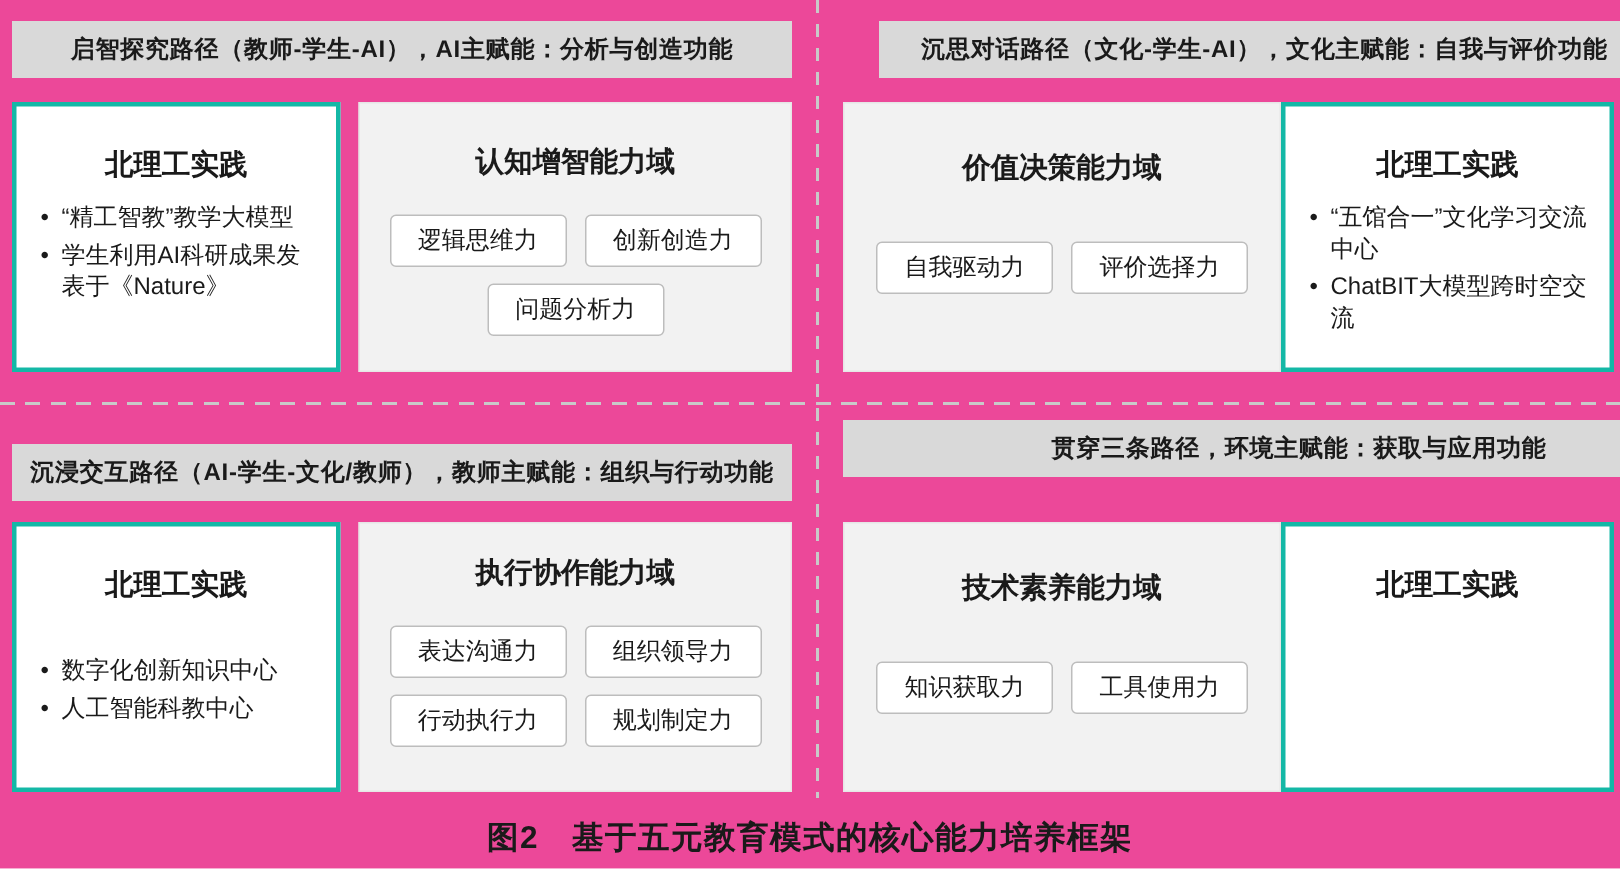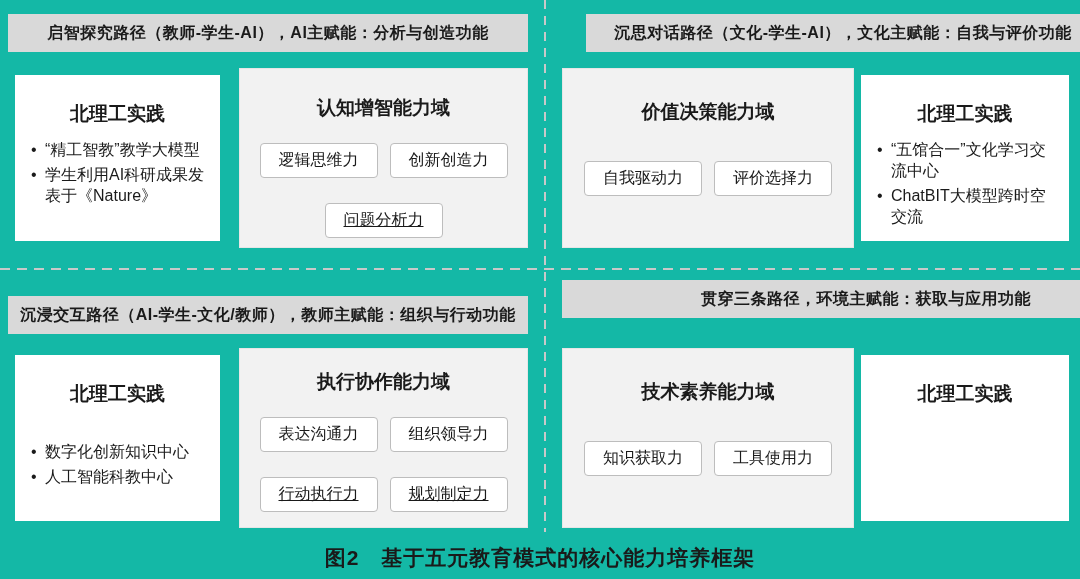--- a/index.html
+++ b/index.html
@@ -1,50 +1,50 @@
 <!DOCTYPE html>
 <html><head>
 <meta charset="utf-8">
 <style>
   html,body{margin:0;padding:0;background:#ffffff;}
   .canvas{
-    position:relative;width:1080px;height:579px;background:#14b8a6;
+    position:relative;width:1080px;height:579px;background:#ec4899;
     font-family:"Liberation Sans","DejaVu Sans",sans-serif;color:#1a1a1a;
     overflow:hidden;
   }
   
   .v-dash{position:absolute;left:544px;top:0;width:2px;height:532px;
     background:repeating-linear-gradient(to bottom,#c9c9c9 0 9px,transparent 9px 16px);}
   .h-dash{position:absolute;left:0;top:268px;width:1080px;height:2px;
     background:repeating-linear-gradient(to right,#c9c9c9 0 10px,transparent 10px 17px);}
   
   .q-header{position:absolute;height:38px;background:#d9d9d9;
     display:flex;align-items:center;justify-content:center;
     font-size:16px;font-weight:700;letter-spacing:0.5px;}
   
   .q-body{position:absolute;height:180px;display:flex;}
   .gap12{gap:12px;} .gap10{}
   
-  .practice-box{background:#ffffff;border:7px solid #14b8a6;box-sizing:border-box;}
+  .practice-box{background:#ffffff;border:3px solid #14b8a6;box-sizing:border-box;}
   .domain-box{background:#f2f2f2;border:1px solid #e6e6e6;box-sizing:border-box;}
   .w219{width:219px;} .w292{width:292px;} .flex1{flex:1;}
   .box-title{text-align:center;font-size:19px;font-weight:700;}
   .mt26{margin-top:26px;} .mt30{margin-top:30px;} .mt20{margin-top:20px;}
   
   .bullets{list-style:none;margin:12px 0 0 0;padding:0 8px 0 16px;
     font-size:16px;line-height:1.32;}
   .bullets.gap-lg{margin-top:34px;}
   .bullets li{position:relative;padding-left:14px;margin-bottom:4px;}
   .bullets li::before{content:"•";position:absolute;left:0;top:0;}
   
   .chip-row{display:flex;justify-content:center;gap:12px;}
   .chip{background:#ffffff;border:1px solid #bdbdbd;border-radius:4px;
     padding:6px 18px;font-size:16px;white-space:nowrap;
     font-family:"Liberation Sans","DejaVu Sans",sans-serif;color:#1a1a1a;}
-  .row-mt22{margin-top:22px;align-items:flex-end;} .row-mt15{margin-top:25px;text-decoration:underline;} .row-mt36{margin-top:36px;}
+  .row-mt22{margin-top:22px;align-items:flex-end;} .row-mt15{margin-top:11px;} .row-mt36{margin-top:36px;}
   
   .caption{position:absolute;left:0;top:544px;width:1080px;text-align:center;
     font-size:21px;font-weight:700;letter-spacing:1px;}
 </style>
 </head>
 <body>
 
 <div class="canvas">
 
   <div class="v-dash"></div>

